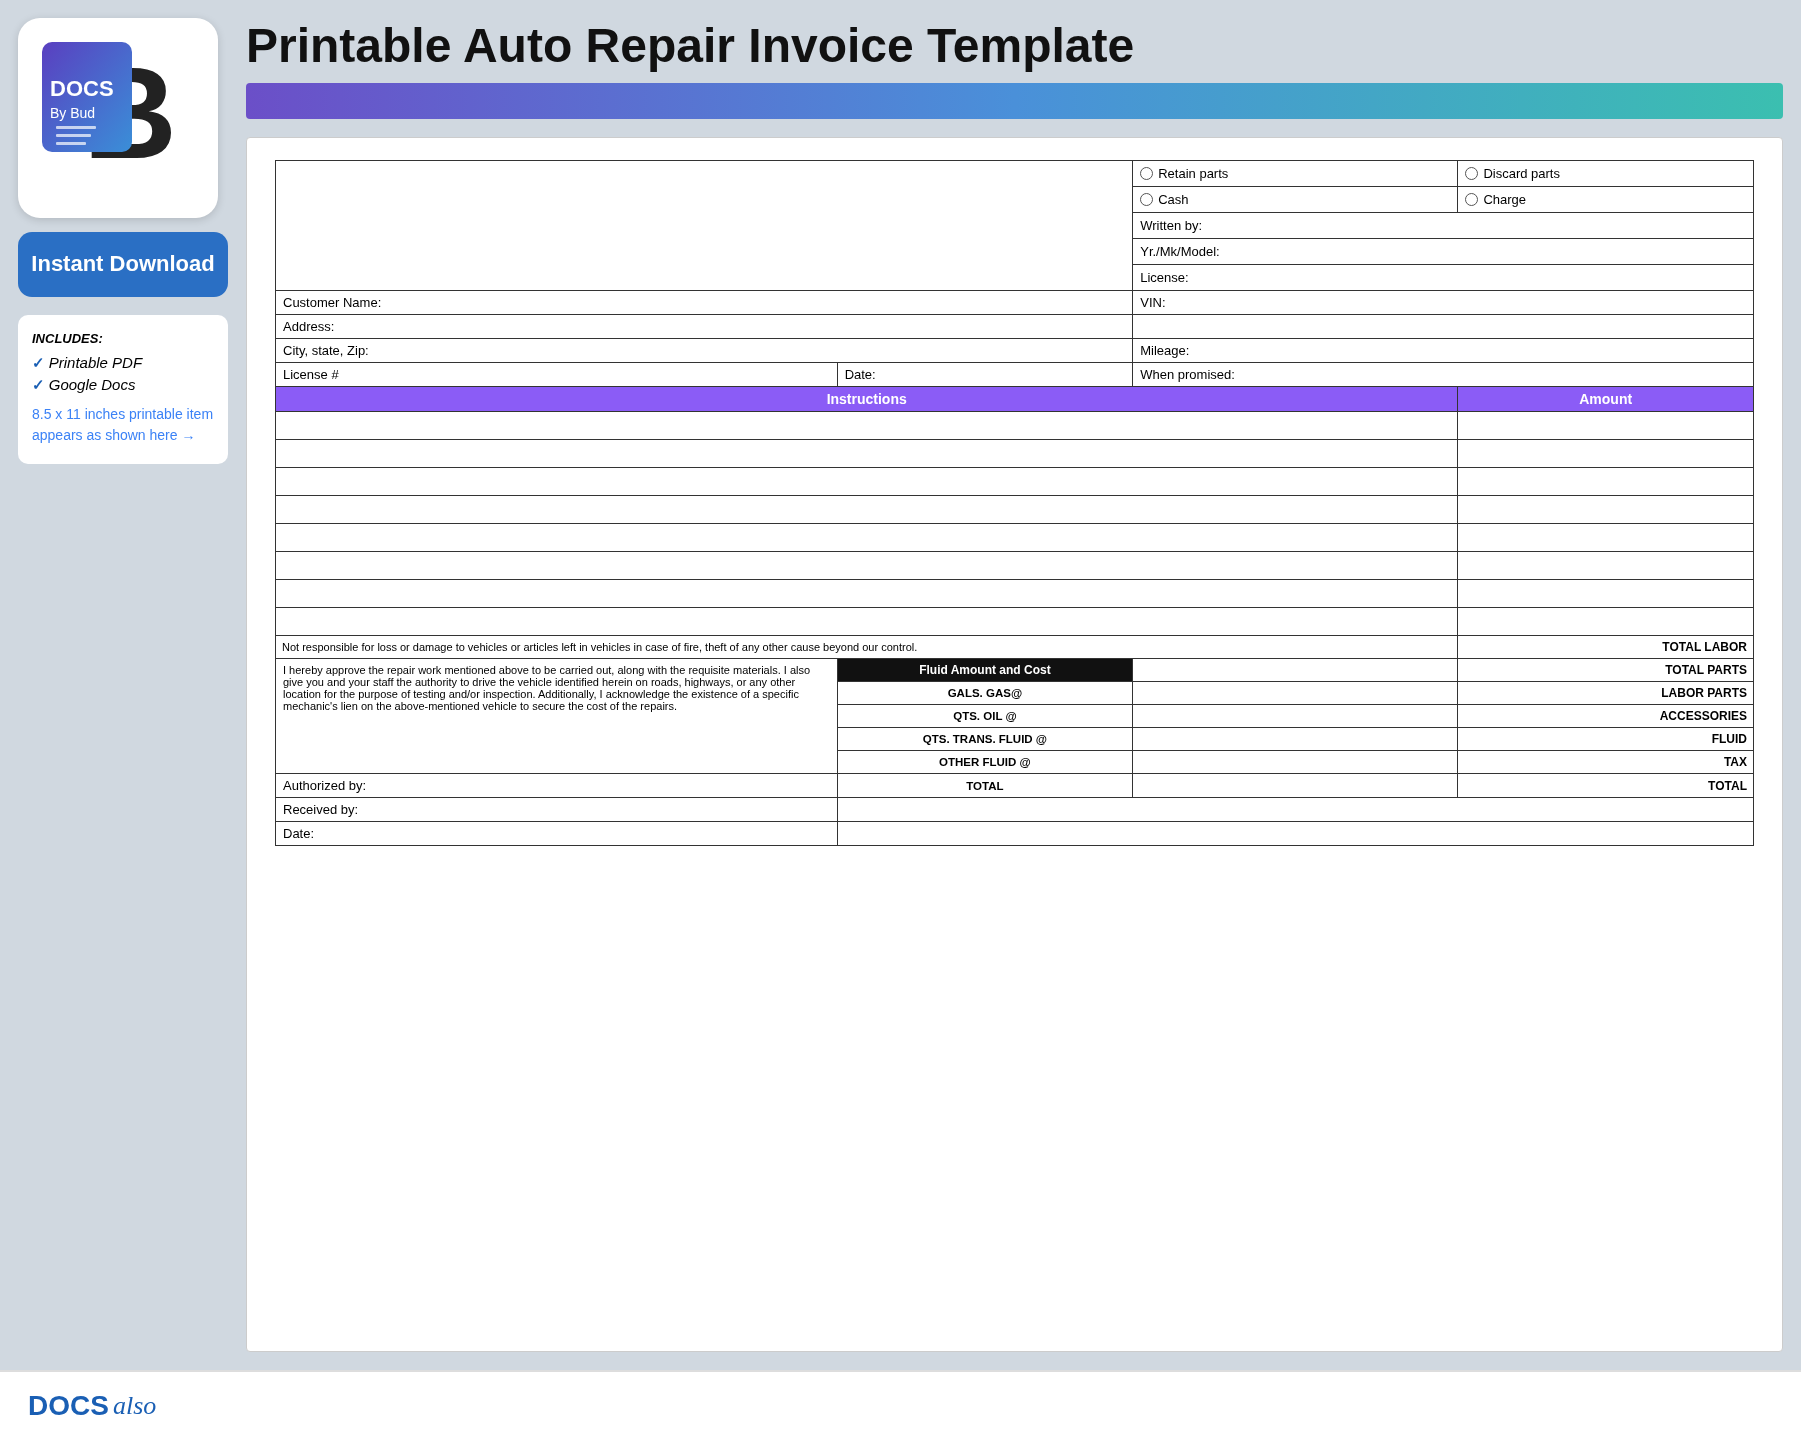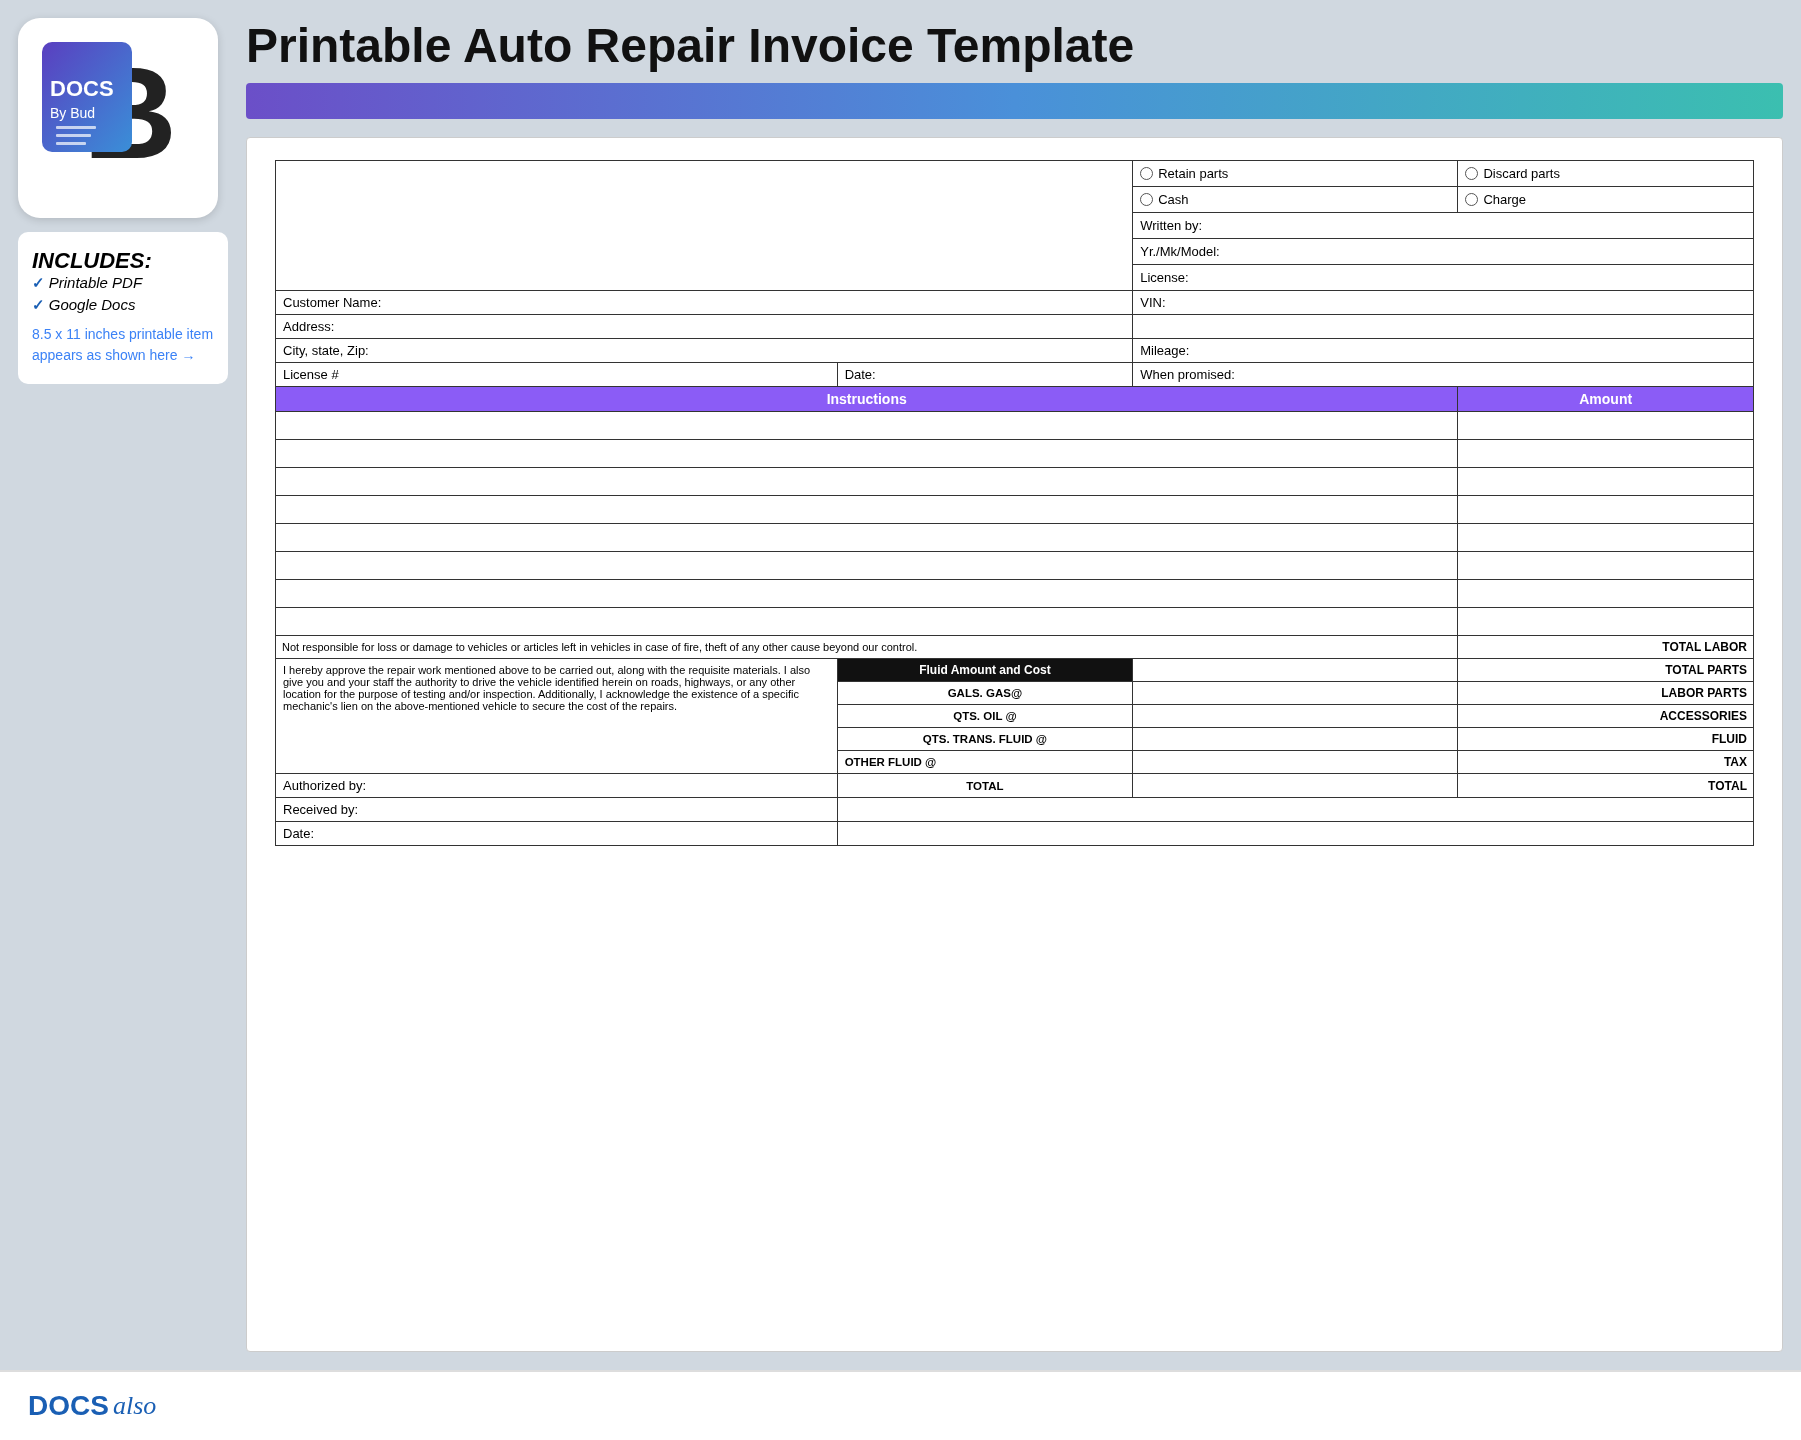--- a/index.html
+++ b/index.html
@@ -70,21 +70,22 @@
     .includes-section {
       background: white;
       border-radius: 10px;
       padding: 16px 14px 18px 14px;
       font-size: 15px;
     }
 
     .includes-title {
       font-weight: 900;
       font-style: italic;
-      font-size: 22px;
+      font-size: 13px;
+      margin-bottom: 8px;
     }
 
     .includes-item {
       margin-bottom: 4px;
       font-style: italic;
     }
 
     .includes-item .check {
       color: #1a5fb4;
       font-weight: bold;
@@ -250,20 +251,24 @@
           <text x="22" y="68" font-size="22" font-weight="900" font-family="Arial" fill="white">DOCS</text>
           <text x="22" y="90" font-size="14" font-family="Arial" fill="white">By Bud</text>
 
           <rect x="28" y="98" width="40" height="3" rx="1" fill="white" opacity="0.7"></rect>
           <rect x="28" y="106" width="35" height="3" rx="1" fill="white" opacity="0.7"></rect>
           <rect x="28" y="114" width="30" height="3" rx="1" fill="white" opacity="0.7"></rect>
         </svg>
       </div>
     </div>
 
+    <div class="instant-download-btn">
+      <span>Instant
+Download</span>
+    </div>
 
     <div class="includes-section">
       <div class="includes-title">INCLUDES:</div>
       <div class="includes-item">
         <span class="check">✓</span> <em>Printable PDF</em>
       </div>
       <div class="includes-item">
         <span class="check">✓</span> <em>Google Docs</em>
       </div>
       <div class="description-text">8.5 x 11 inches printable item appears as shown here →</div>
@@ -393,21 +398,21 @@
             <td style="border:1.5px solid #333; text-align:center; font-weight:bold; font-size:11.5px;">QTS. OIL @</td>
             <td style="border:1.5px solid #333;"></td>
             <td style="border:1.5px solid #333; text-align:right; font-weight:bold; font-size:12px; padding:4px 6px;">ACCESSORIES</td>
           </tr>
           <tr>
             <td style="border:1.5px solid #333; text-align:center; font-weight:bold; font-size:11.5px;">QTS. TRANS. FLUID @</td>
             <td style="border:1.5px solid #333;"></td>
             <td style="border:1.5px solid #333; text-align:right; font-weight:bold; font-size:12px; padding:4px 6px;">FLUID</td>
           </tr>
           <tr>
-            <td style="border:1.5px solid #333; text-align:left; font-weight:bold; font-size:11.5px;">OTHER FLUID @</td>
+            <td style="border:1.5px solid #333; text-align:center; font-weight:bold; font-size:11.5px;">OTHER FLUID @</td>
             <td style="border:1.5px solid #333;"></td>
             <td style="border:1.5px solid #333; text-align:right; font-weight:bold; font-size:12px; padding:4px 6px;">TAX</td>
           </tr>
 
           <tr>
             <td style="border:1.5px solid #333; padding:4px 7px;">Authorized by:</td>
             <td style="border:1.5px solid #333; text-align:center; font-weight:bold; font-size:11.5px;">TOTAL</td>
             <td style="border:1.5px solid #333;"></td>
             <td style="border:1.5px solid #333; text-align:right; font-weight:bold; font-size:12px; padding:4px 6px;">TOTAL</td>
           </tr>

